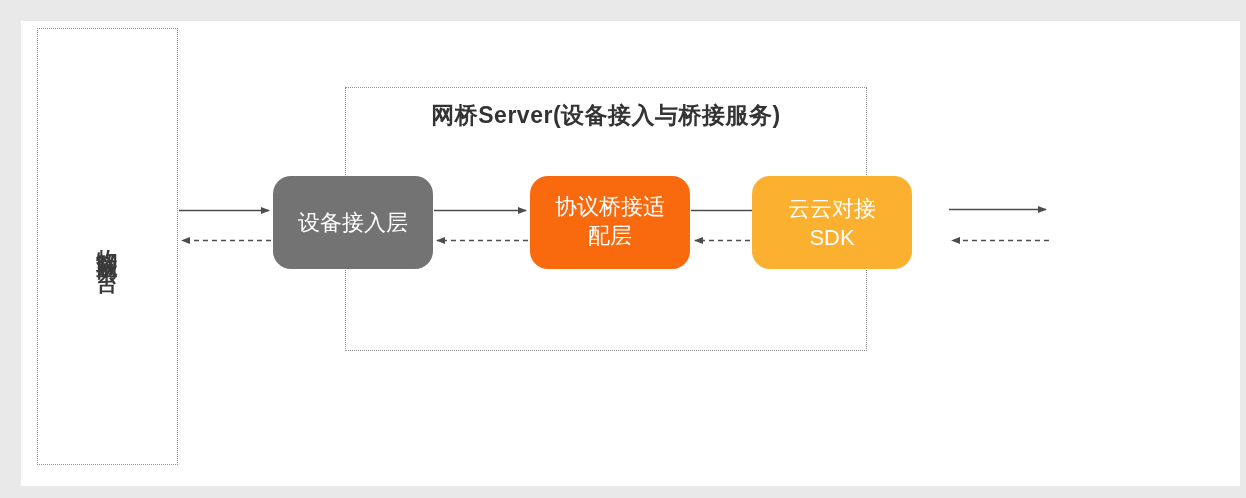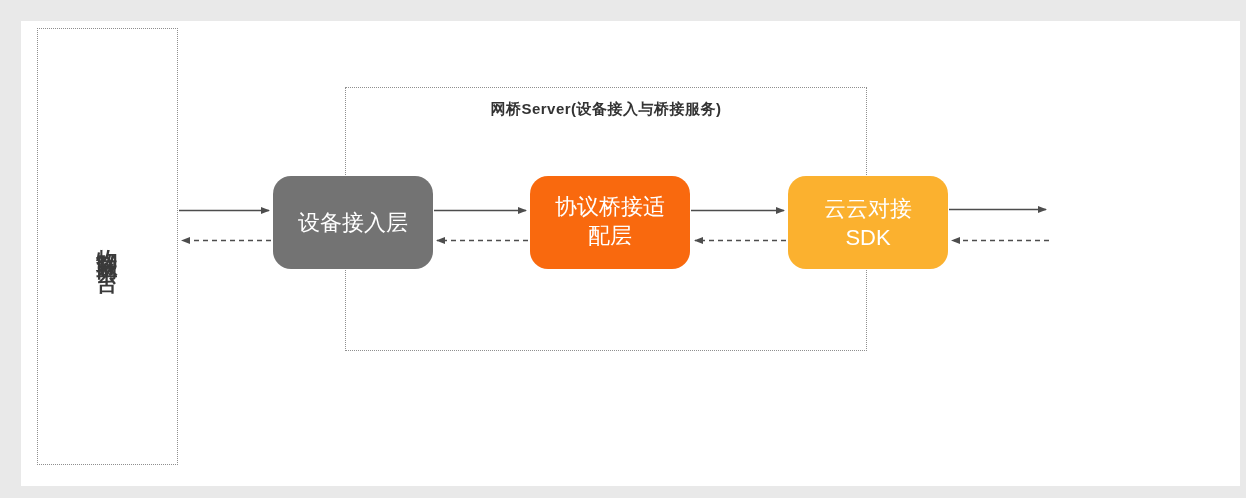--- a/index.html
+++ b/index.html
@@ -42,41 +42,41 @@
   .bridge-container {
     position: absolute;
     left: 345px; top: 87px;
     width: 522px; height: 264px;
     border: 1px dotted #8F8F8F;
     background: #FFFFFF;
   }
   .bridge-title {
     margin-top: 12px;
     text-align: center;
-    font-size: 15px;
+    font-size: 23px;
     font-weight: 600;
     color: #333333;
     letter-spacing: 0.5px;
   }
   
   .node {
     position: absolute;
     top: 176px;
     width: 160px; height: 93px;
     border-radius: 18px;
     display: flex; flex-direction: column;
     align-items: center; justify-content: center;
     color: #FFFFFF;
     font-size: 22px;
     line-height: 29px;
     text-align: center;
   }
   .node-1 { left: 273px; }
   .node-2 { left: 530px; }
-  .node-3 { left: 788px; }
+  .node-3 { left: 752px; }
   
   .aliyun-box {
     position: absolute;
     left: 1051px; top: 120px;
     width: 156px; height: 177px;
     border: 1px dashed #6E6E6E;
     background: #FFFFFF;
     display: flex; flex-direction: column;
     align-items: center;
   }

